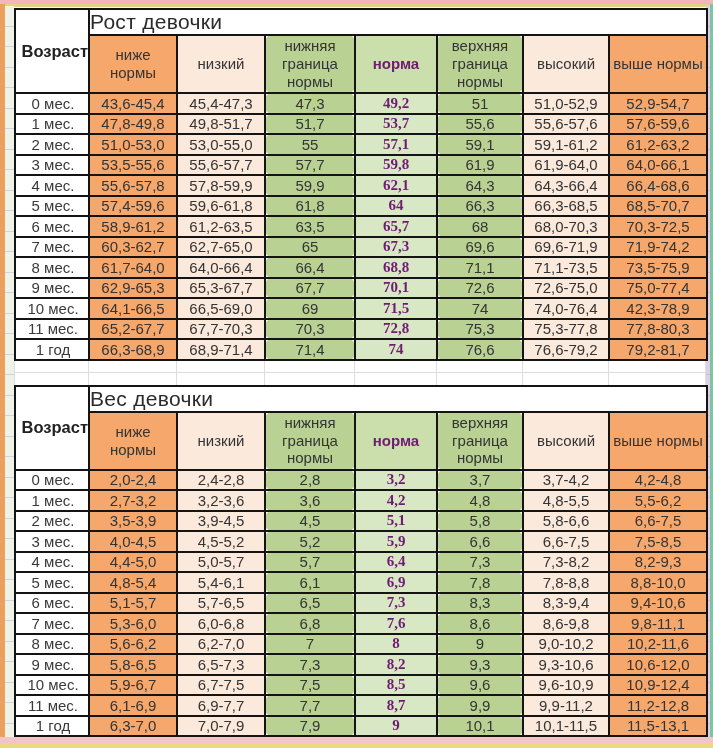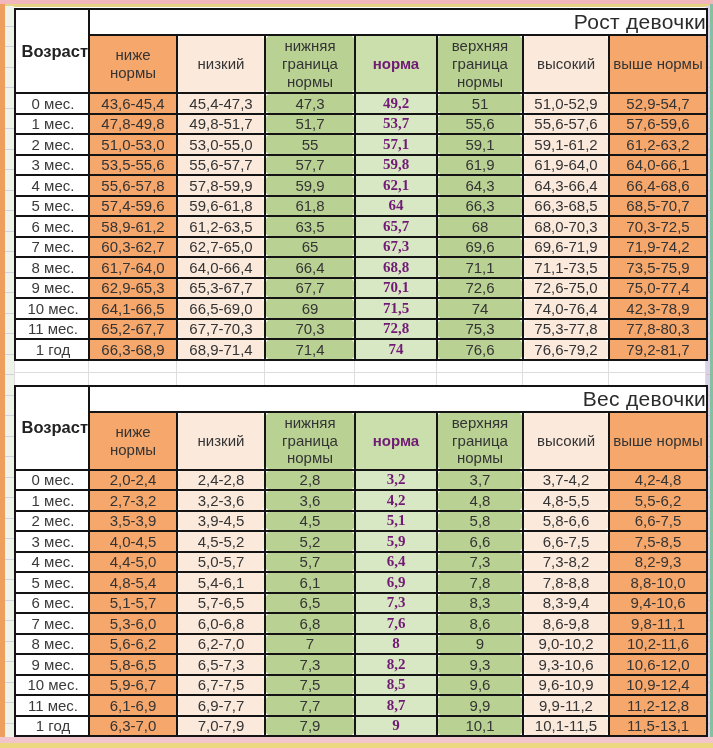--- a/index.html
+++ b/index.html
@@ -44,21 +44,21 @@
     border:2px solid #141414;
     padding:0;
     overflow:hidden;
   }
   col.w0{width:74px;}  col.w1{width:88px;}  col.w2{width:88px;}  col.w3{width:90px;}
   col.w4{width:82px;}  col.w5{width:86px;}  col.w6{width:86px;}  col.w7{width:98px;}
 
   th.tbl-title{
     background:#ffffff;
     font-size:21px;font-weight:400;color:#2b2b2b;
-    height:23px;text-align:right;vertical-align:middle;
+    height:23px;text-align:left;vertical-align:middle;
     letter-spacing:.3px;
   }
   th.age-hdr{
     background:#ffffff;
     font-size:16.5px;font-weight:700;color:#222;
     text-align:right;vertical-align:middle;
   }
   th.col-hdr{
     font-size:15px;font-weight:400;
     height:56px;text-align:center;vertical-align:middle;
@@ -70,21 +70,21 @@
   .norm-table tbody td{
     height:18.5px;
     font-size:15px;line-height:1;
     text-align:center;vertical-align:middle;
   }
   td.age-cell{
     background:#ffffff;text-align:left;padding-left:2px;
     font-size:15px;color:#3a3a3a;
   }
   .c-orange{background:var(--orange);}
-  .c-peach{background:var(--peach);border-radius:8px;}
+  .c-peach{background:var(--peach);}
   .c-green{background:var(--green-range);border-radius:7px;}
   .c-norm{background:var(--green-norm);font-family:Liberation Serif, serif;}
   .c-norm-hdr{background:var(--green-norm-hdr);}
 
   
   #table-gap{
     height:24px;width:692px;
     display:flex;
     background:linear-gradient(to bottom,transparent 11px,#dcdcdc 11px,#dcdcdc 12px,transparent 12px);
   }

